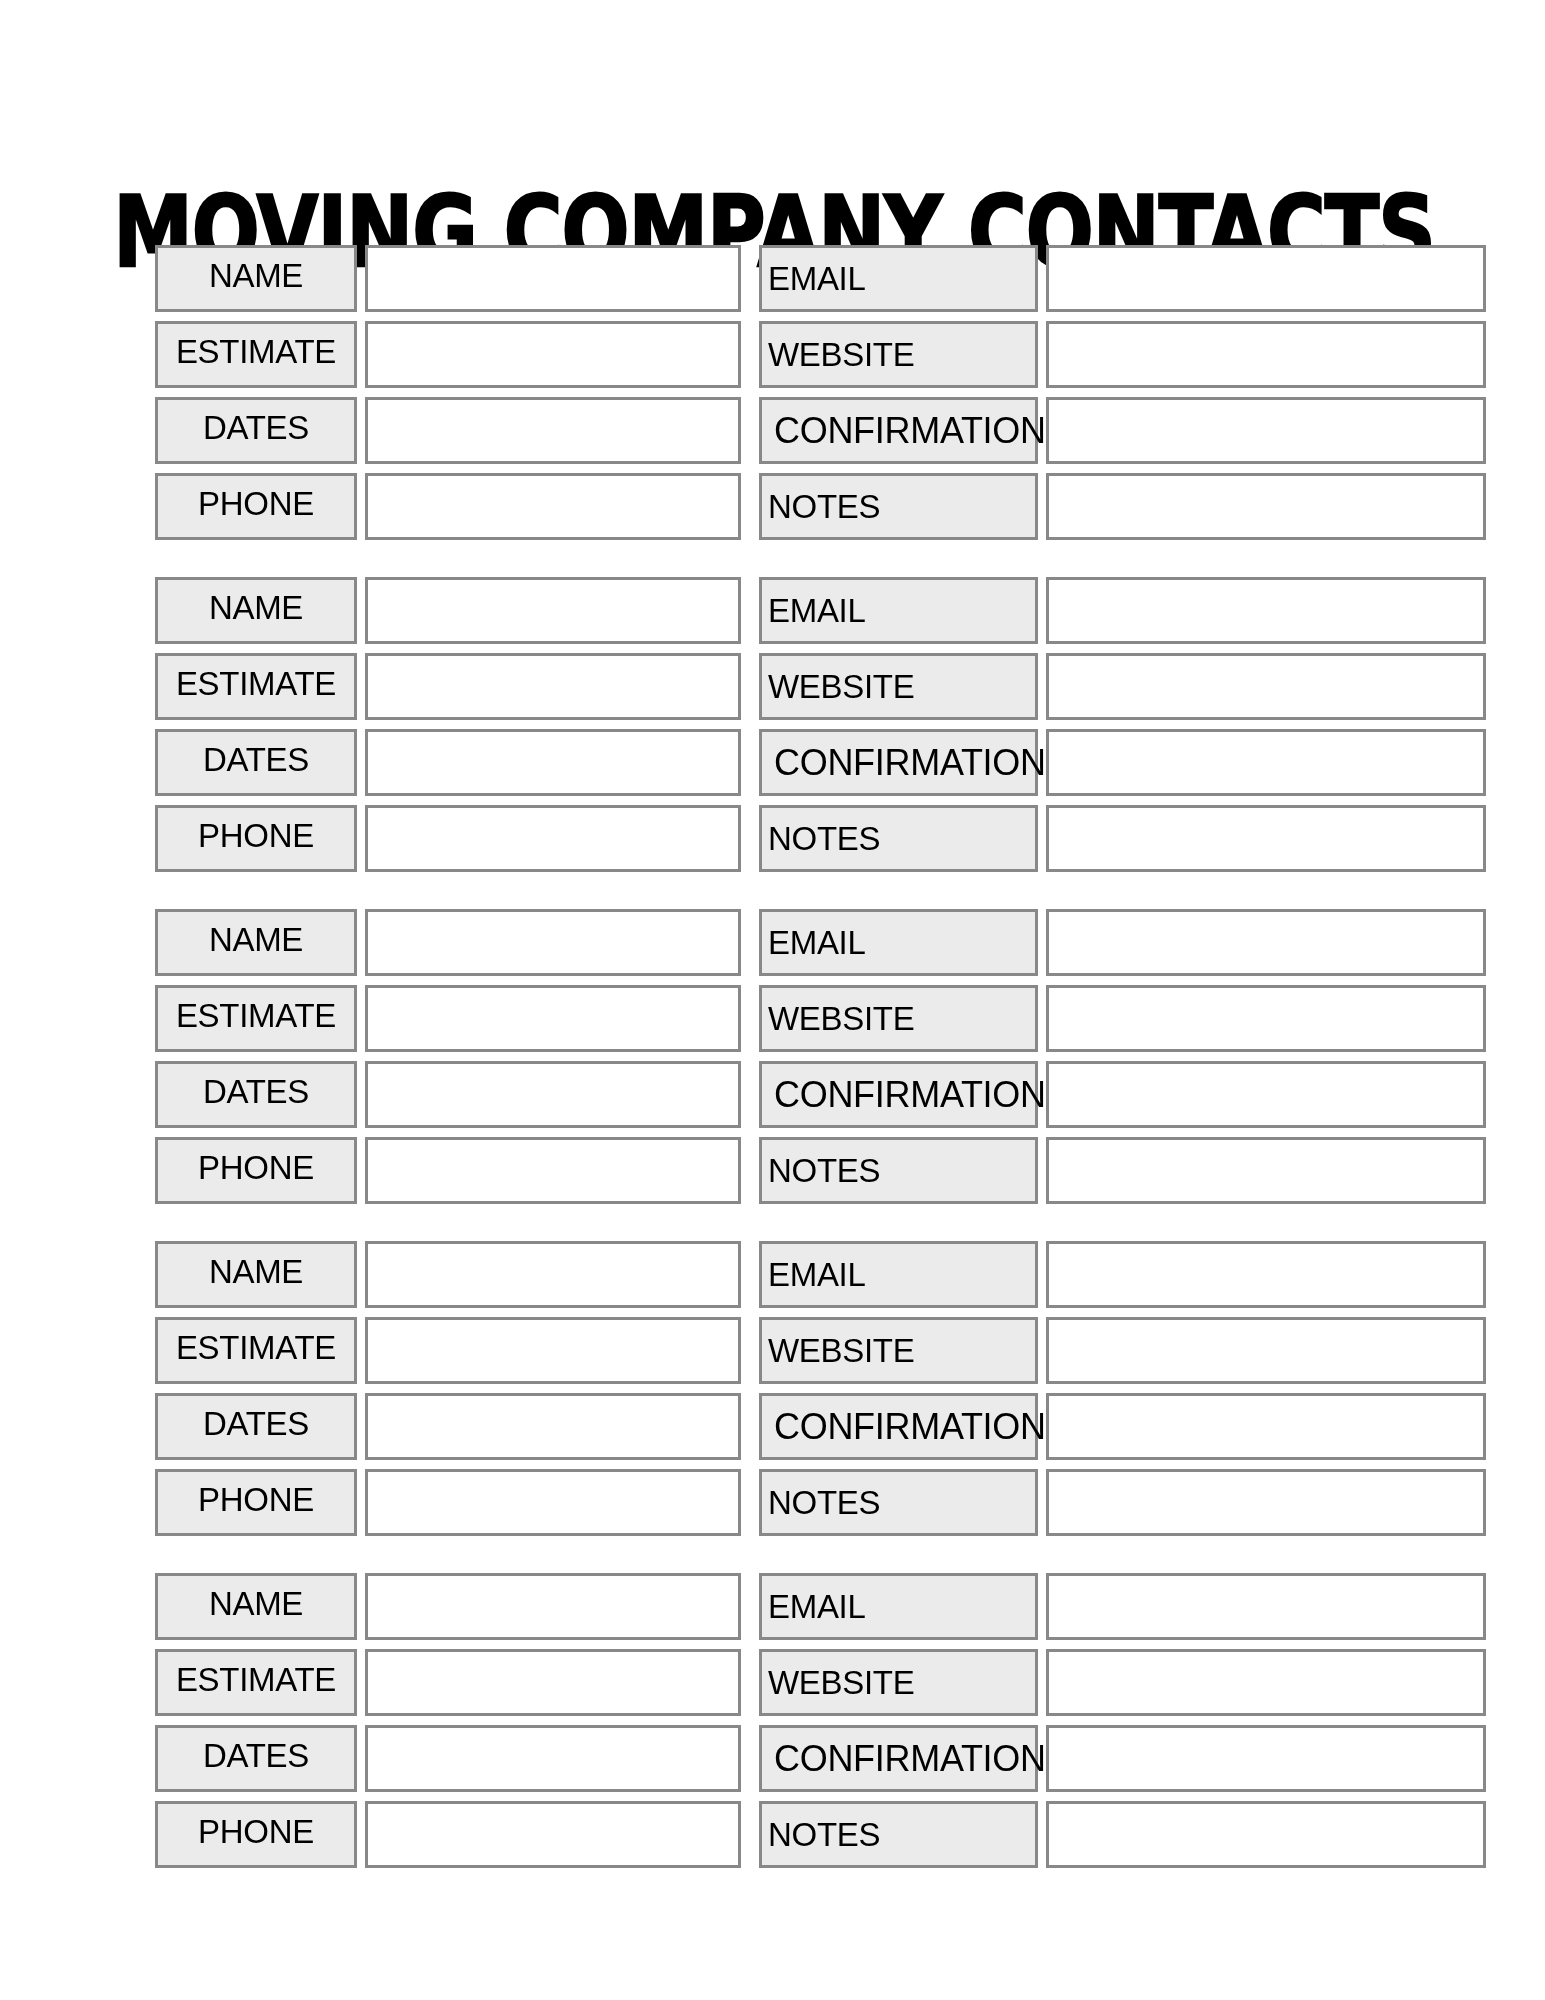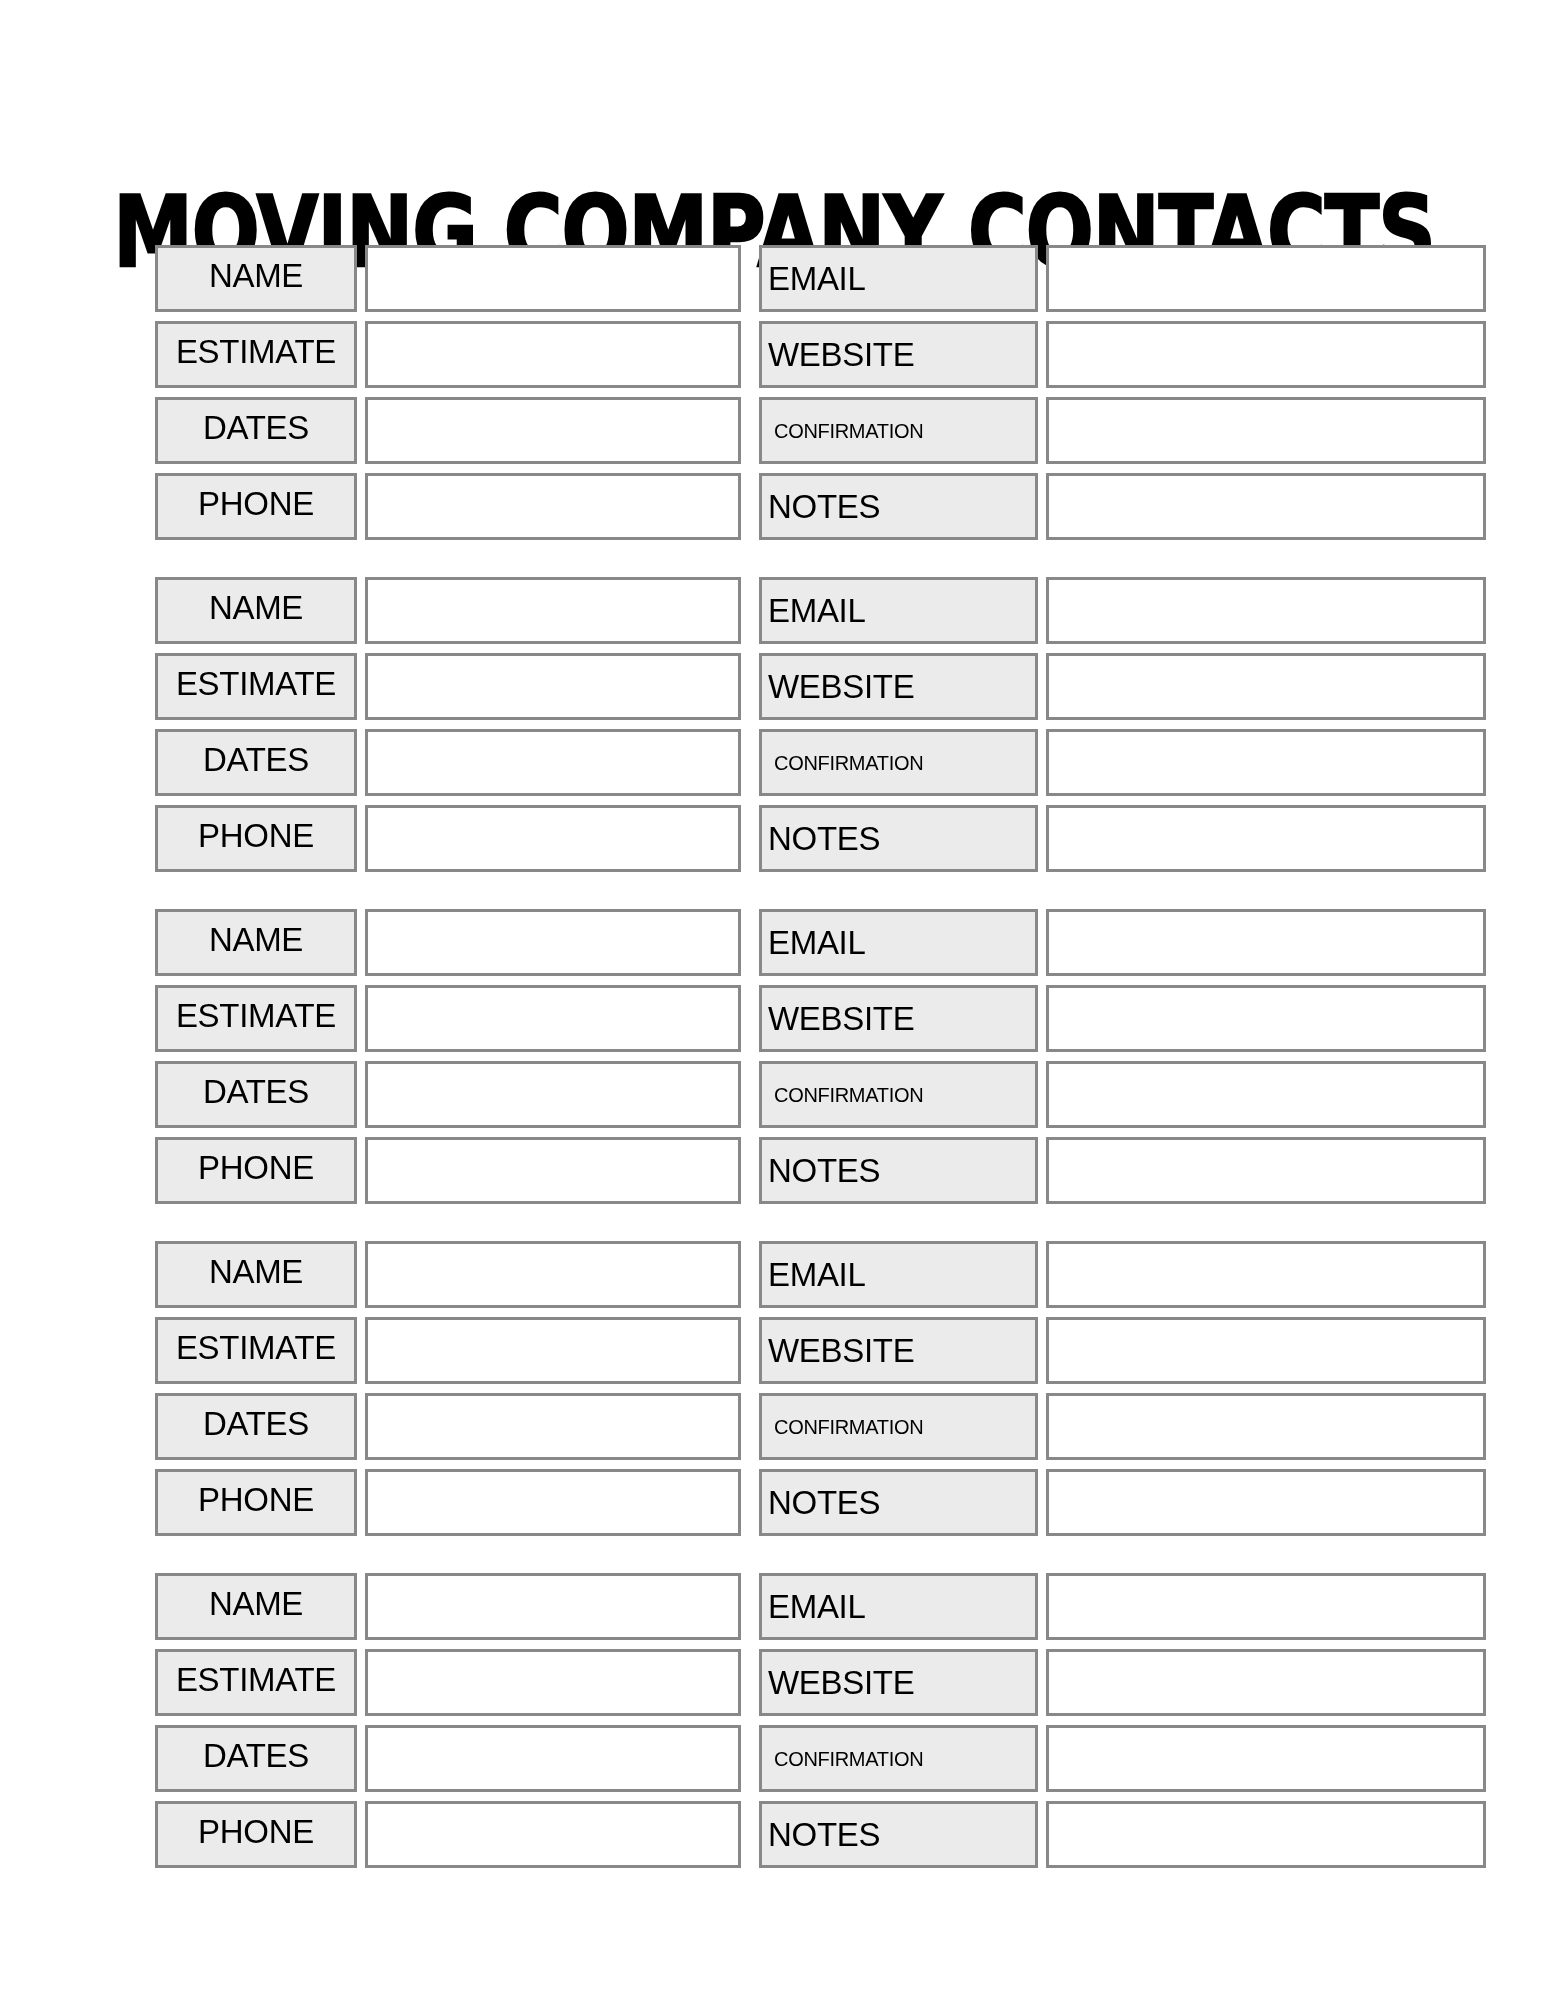--- a/index.html
+++ b/index.html
@@ -13,21 +13,21 @@
     .row { position: absolute; left: 0; width: 1331px; height: 66px; margin-left: 48px; }
     .cell { position: absolute; top: 0; height: 67px; box-sizing: border-box;
             border: 3px solid #888888; }
     .lbl { background: #ebebeb; display: flex; align-items: center; }
     .val { background: #ffffff; }
     .c1l { left: 0; width: 202px; justify-content: center; }
     .c1v { left: 210px; width: 376px; }
     .c2l { left: 604px; width: 279px; padding-left: 6px; }
     .c2v { left: 891px; width: 440px; }
     .lbl span { font-size: 33px; line-height: 1; letter-spacing: -0.3px; }
-    .lbl.small span { font-size: 20px; padding-left: 6px; }
+    .lbl.small span { font-size: 36px; padding-left: 6px; }
     .c1l span { position: relative; top: -3px; }
   </style>
 </head>
 <body>
 
 <h1 class="title">MOVING COMPANY CONTACTS</h1>
 
 <div id="blocks">
     <div class="block" style="top: 245px;">
       <div class="row" style="top: 0px;">

